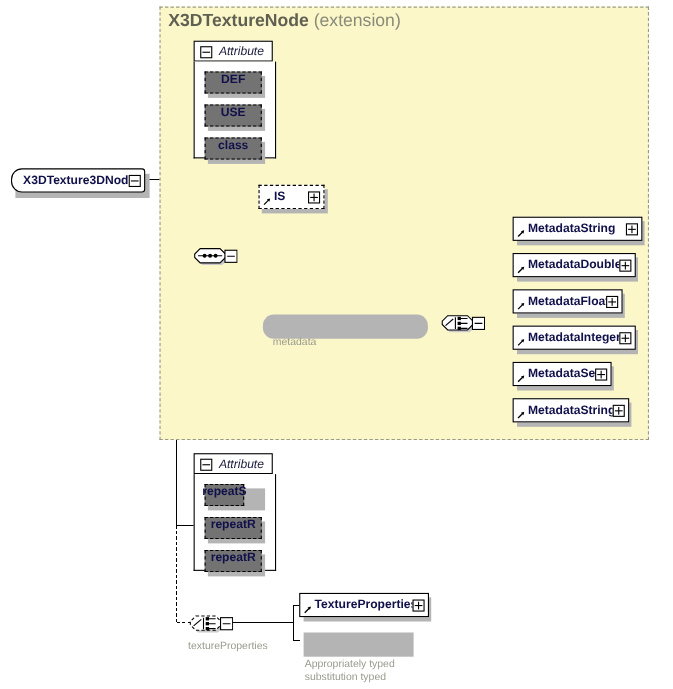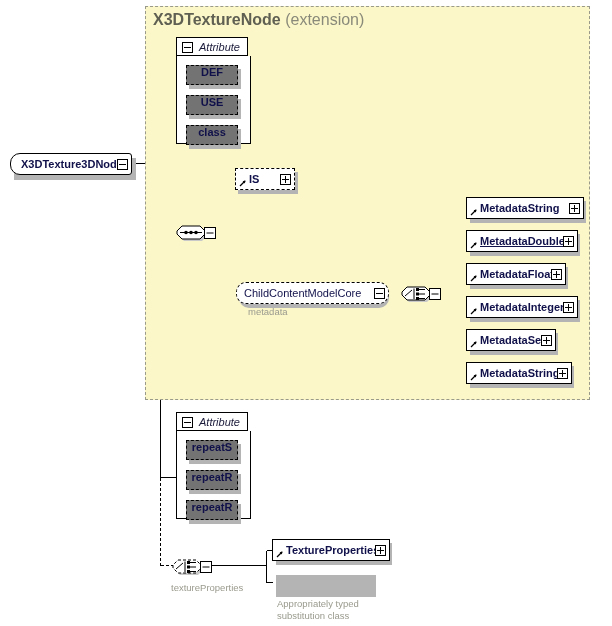--- a/index.html
+++ b/index.html
@@ -309,24 +309,20 @@
   <div class="ebox dashed" style="left:235px; top:168px; width:60px;">
     <svg class="arrowglyph" viewBox="0 0 8 8">
       <path d="M1,7 L6,2" stroke="#000" stroke-width="1.2" fill="none"></path>
       <path d="M6.6,1.4 L3.6,2.2 L5.8,4.4 Z" fill="#000"></path>
     </svg>
     <span class="lbl">IS</span>
     <span class="expander plus" style="right:3px; top:5px;"></span>
   </div>
 
   <div class="eshadow" style="left:239px; top:286px; width:150px; height:22px; border-radius:10px;"></div>
-  <div class="ebox dashed noarrow" style="left:236px; top:282px; width:153px; border-radius:10px;">
-    <span class="lbl" style="font-weight:normal; font-size:11px;">ChildContentModelCore</span>
-    <span class="expander" style="right:3px; top:5px;"></span>
-  </div>
   <div class="caption" style="left:248px; top:306px;">metadata</div>
 
   <div class="comp" style="left:401px; top:282px; width:40px; height:24px;">
     <svg width="40" height="24" viewBox="0 0 40 24">
       <path d="M5,5 L23,5 L28,10 L28,13 L23,18 L5,18 L0,13 L0,10 Z" transform="translate(3,2)" fill="#c9c9c9" stroke="none"></path>
       <path d="M5,4 L23,4 L28,9 L28,12 L23,17 L5,17 L0,12 L0,9 Z" transform="translate(1,1)" fill="#ffffff" stroke="#000" stroke-width="1"></path>
       <line x1="4" y1="14" x2="11" y2="8" stroke="#000" stroke-width="1"></line>
       <line x1="13" y1="6.5" x2="13" y2="17" stroke="#000" stroke-width="1"></line>
       <rect x="15" y="6" width="3" height="3" fill="#000"></rect>
       <rect x="15" y="10.5" width="3" height="3" fill="#000"></rect>
@@ -343,21 +339,21 @@
   <div class="ebox" style="left:466px; top:197px; width:118px;">
     <svg class="arrowglyph" viewBox="0 0 8 8">
       <path d="M1,7 L6,2" stroke="#000" stroke-width="1.2" fill="none"></path>
       <path d="M6.6,1.4 L3.6,2.2 L5.8,4.4 Z" fill="#000"></path>
     </svg>
     <span class="lbl">MetadataString</span>
     <span class="expander plus" style="right:3px; top:5px;"></span>
   </div>
 
   <div class="eshadow" style="left:470px; top:234px; width:110px; height:22px;"></div>
-  <div class="ebox" style="left:466px; top:230px; width:112px;text-decoration:underline;">
+  <div class="ebox" style="left:466px; top:230px; width:112px;">
     <svg class="arrowglyph" viewBox="0 0 8 8">
       <path d="M1,7 L6,2" stroke="#000" stroke-width="1.2" fill="none"></path>
       <path d="M6.6,1.4 L3.6,2.2 L5.8,4.4 Z" fill="#000"></path>
     </svg>
     <span class="lbl">MetadataDouble</span>
     <span class="expander plus" style="right:3px; top:5px;"></span>
   </div>
 
   <div class="eshadow" style="left:470px; top:267px; width:98px; height:22px;"></div>
   <div class="ebox" style="left:466px; top:263px; width:100px;">
@@ -399,21 +395,21 @@
     <span class="expander plus" style="right:3px; top:5px;"></span>
   </div>
 
   <div class="attrtab" style="left:176px; top:412px; width:72px;">
     <span class="collapse"></span>
     <span>Attribute</span>
   </div>
   <div class="attrpanel" style="left:176px; top:431px; width:75px; height:88px;"></div>
 
   <div class="eshadow" style="left:189px; top:444px; width:52px; height:20px;"></div>
-  <div class="attritem" style="left:186px; top:440px; width:52px;">
+  <div class="attritem" style="left:186px; top:440px; width:36px;">
     <span>repeatS</span>
   </div>
 
   <div class="eshadow" style="left:189px; top:474px; width:52px; height:20px;"></div>
   <div class="attritem" style="left:186px; top:470px; width:52px;">
     <span>repeatR</span>
   </div>
 
   <div class="eshadow" style="left:189px; top:504px; width:52px; height:20px;"></div>
   <div class="attritem" style="left:186px; top:500px; width:52px;">
@@ -444,15 +440,15 @@
       <path d="M1,7 L6,2" stroke="#000" stroke-width="1.2" fill="none"></path>
       <path d="M6.6,1.4 L3.6,2.2 L5.8,4.4 Z" fill="#000"></path>
     </svg>
     <span class="lbl">TextureProperties</span>
     <span class="expander plus" style="right:3px; top:5px;"></span>
   </div>
 
   <div class="eshadow" style="left:276px; top:575px; width:100px; height:22px;"></div>
 
   <div class="caption" style="left:277px; top:598px;">Appropriately typed</div>
-  <div class="caption" style="left:277px; top:610px;">substitution class</div>
+  <div class="caption" style="left:277px; top:610px;">substitution typed</div>
 
 </div>
 
 </body></html>

